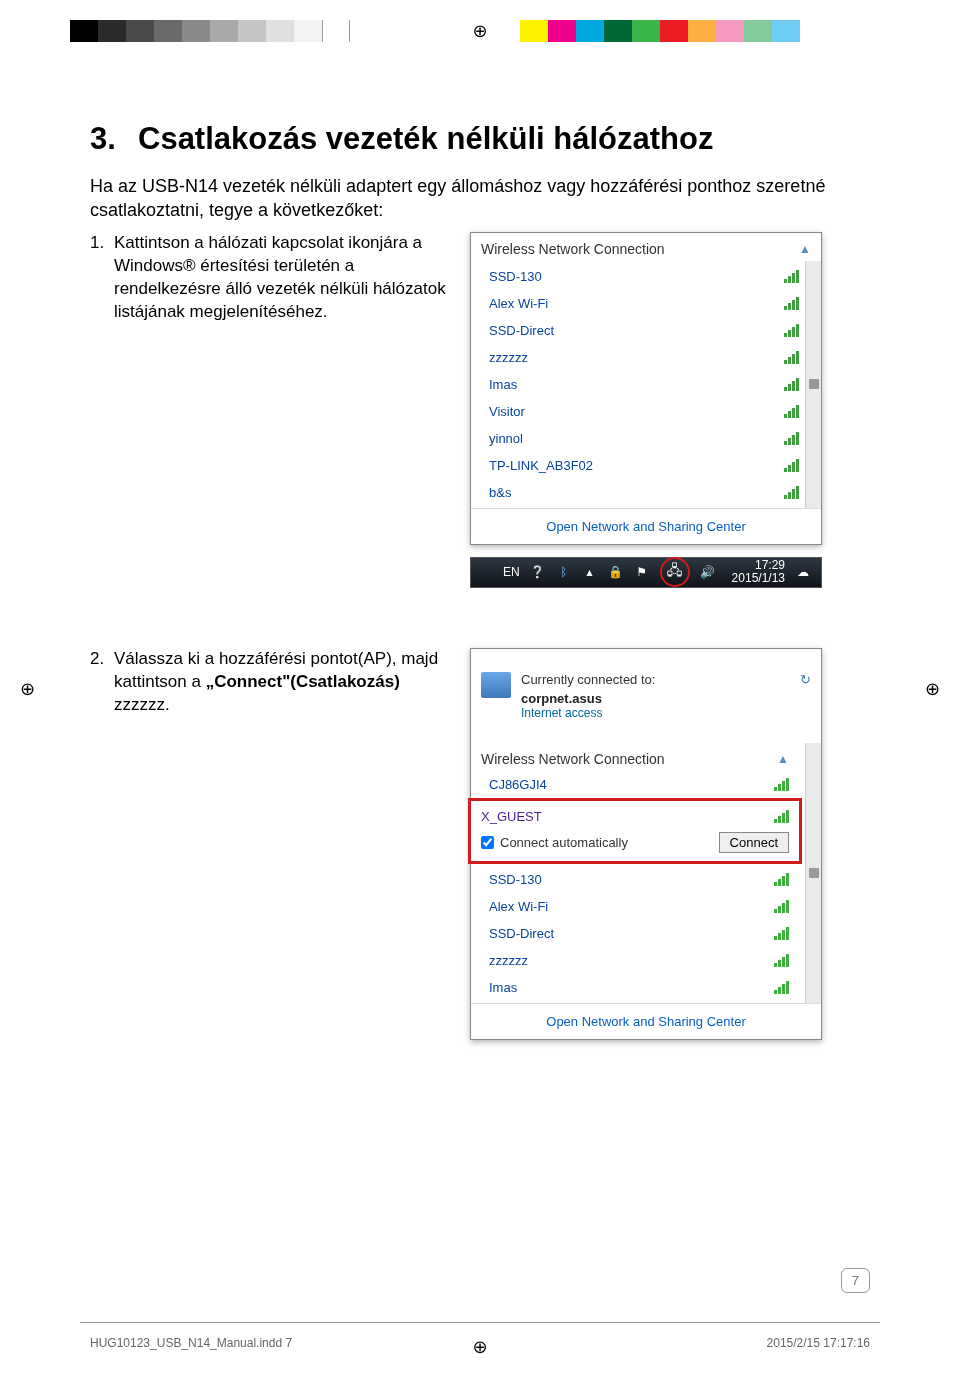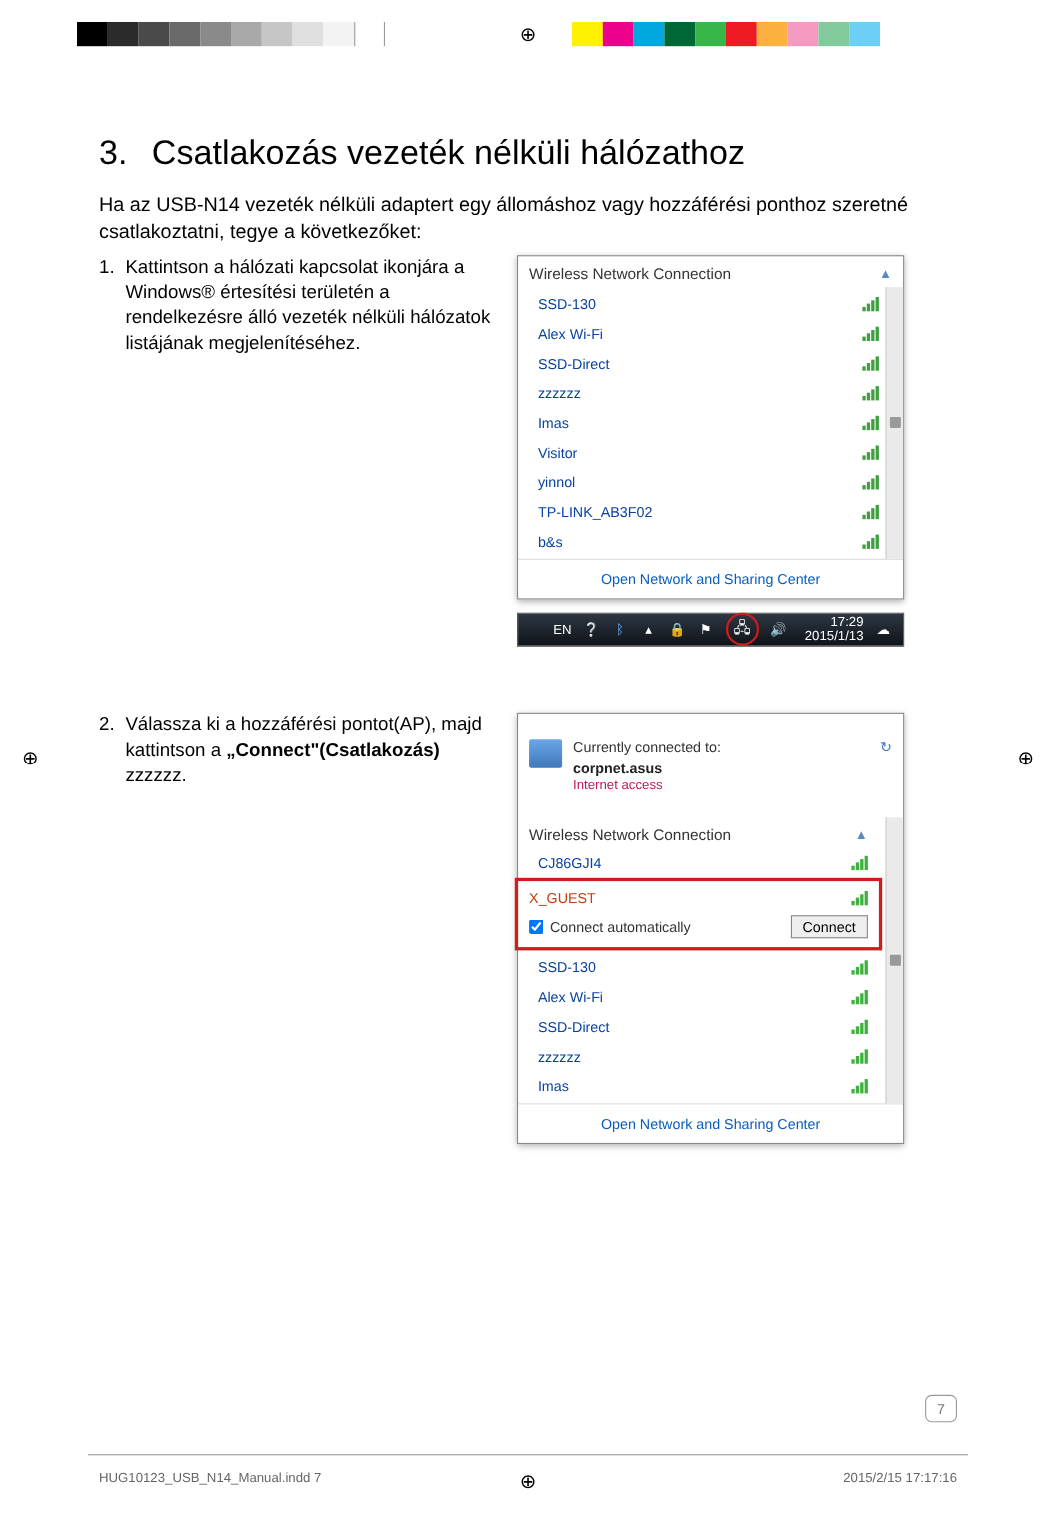--- a/index.html
+++ b/index.html
@@ -22,21 +22,21 @@
   .reg-right { right: 20px; top: 50%; transform: translateY(-50%); }
 
   .page {
     position: absolute;
     left: 90px;
     top: 120px;
     width: 750px;
   }
   .title {
     font-size: 31px;
-    font-weight: normal;
+    font-weight: bold;
     line-height: 1.2;
     margin-bottom: 18px;
   }
   .title .num { display: inline-block; width: 48px; }
   .title .txt { display: inline-block; vertical-align: top; width: 620px; }
 
   .intro {
     font-size: 18px;
     font-weight: normal;
     line-height: 1.3;
@@ -389,21 +389,21 @@
         <span>Válassza ki a hozzáférési pontot(AP), majd kattintson a </span><span class="bold">„Connect"(Csatlakozás)</span><span> zzzzzz.</span>
       </div>
     </div>
 
     <div class="popup popup2" style="margin-left:20px">
       <div class="conn-section">
         <div class="picto"></div>
         <div style="flex:1">
           <div style="font-size:13px;color:#333;margin-bottom:4px">Currently connected to:</div>
           <div style="font-weight:bold;font-size:13px">corpnet.asus</div>
-          <div style="font-size:12px;color:#be185d">Internet access</div>
+          <div style="font-size:12px;color:#0369a1">Internet access</div>
         </div>
         <span class="refresh">↻</span>
       </div>
       <div class="scroll-area">
       <div style="padding-right:22px">
         <div class="header">
           <span>Wireless Network Connection</span>
           <span class="collapse-caret">▲</span>
         </div>
         <div class="net-item" style="padding-left:18px;padding-right:10px">
@@ -411,21 +411,21 @@
               <span class="sig-bars green">
                 <span class="b1"></span>
                 <span class="b2"></span>
                 <span class="b3"></span>
                 <span class="b4"></span>
               </span>
             </div>
 
         <div class="sel-box">
           <div class="sel-row">
-            <span style="color:#c2410c">X_GUEST</span>
+            <span style="color:#4c1d95">X_GUEST</span>
             <span class="sig-bars green">
                   <span class="b1"></span>
                   <span class="b2"></span>
                   <span class="b3"></span>
                   <span class="b4"></span>
                 </span>
           </div>
           <div class="auto-row">
             <label>
               <input type="checkbox" checked="" style="">

